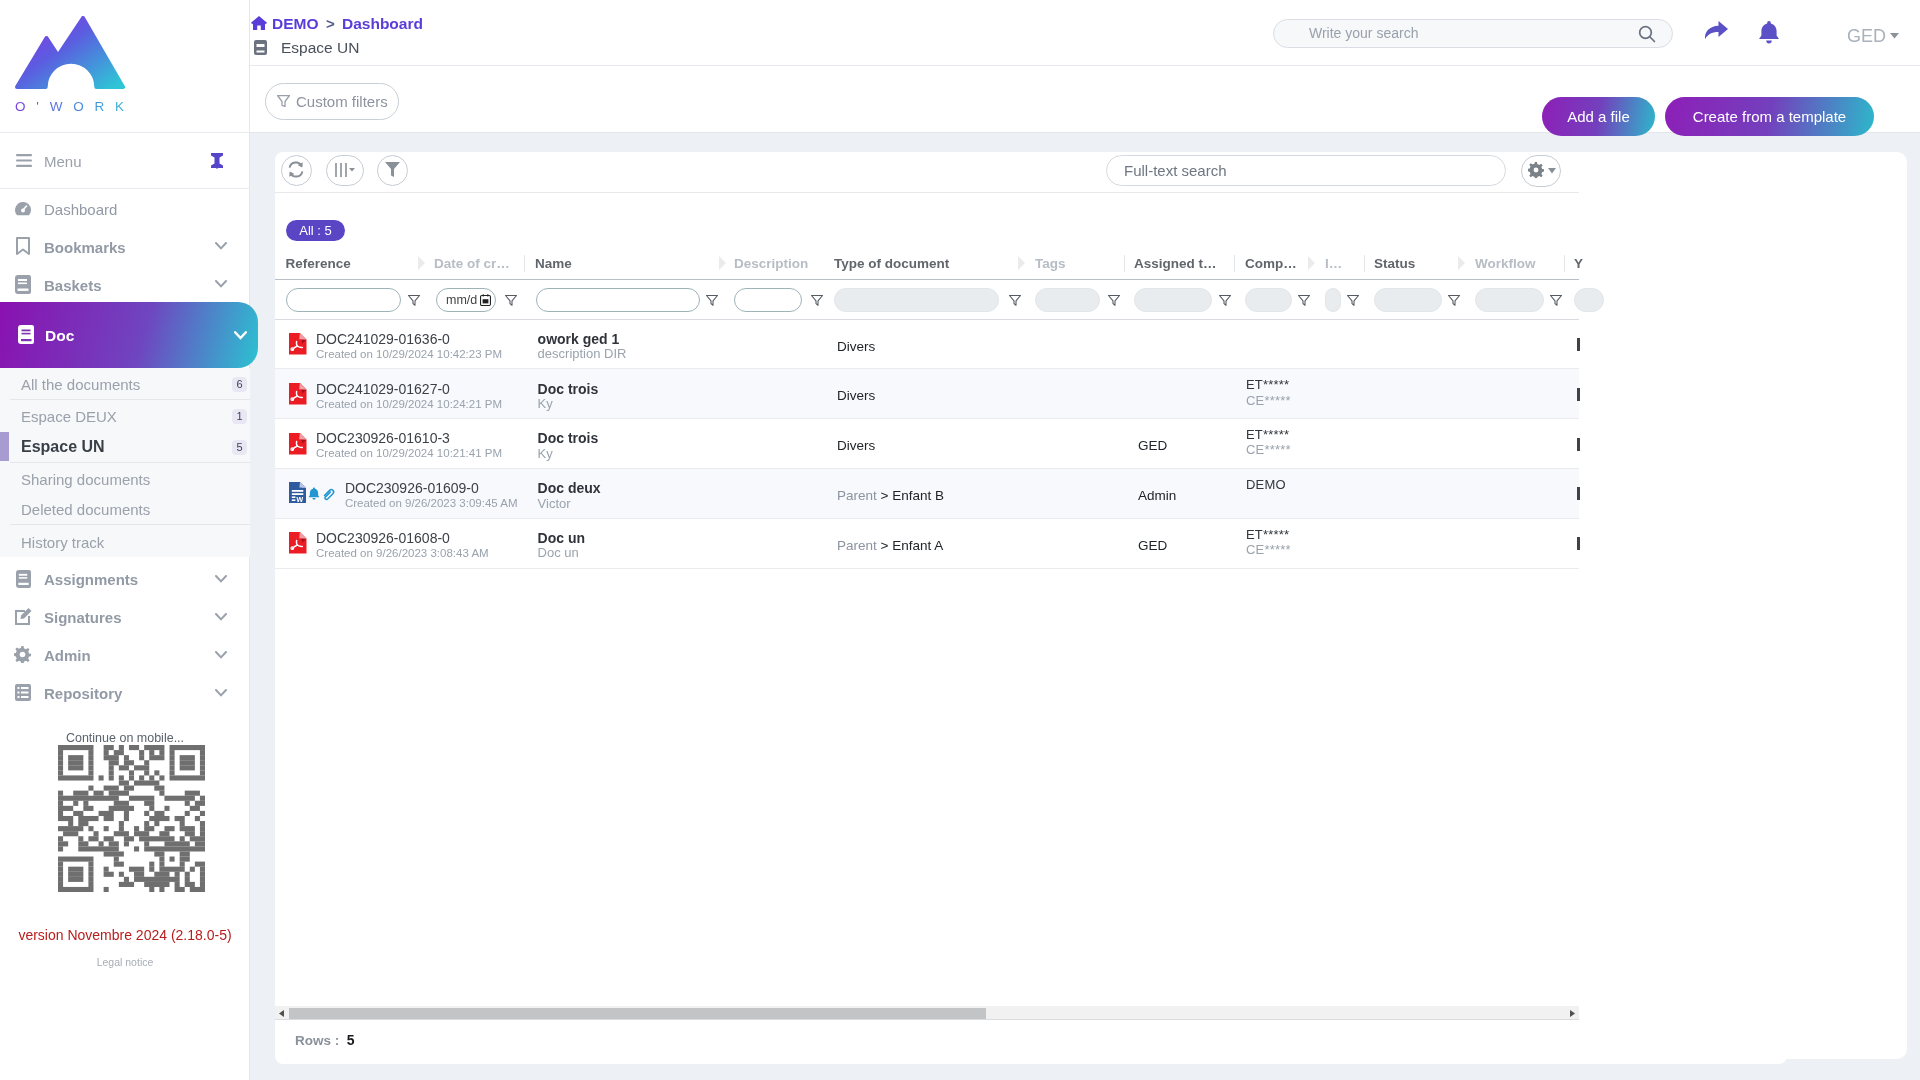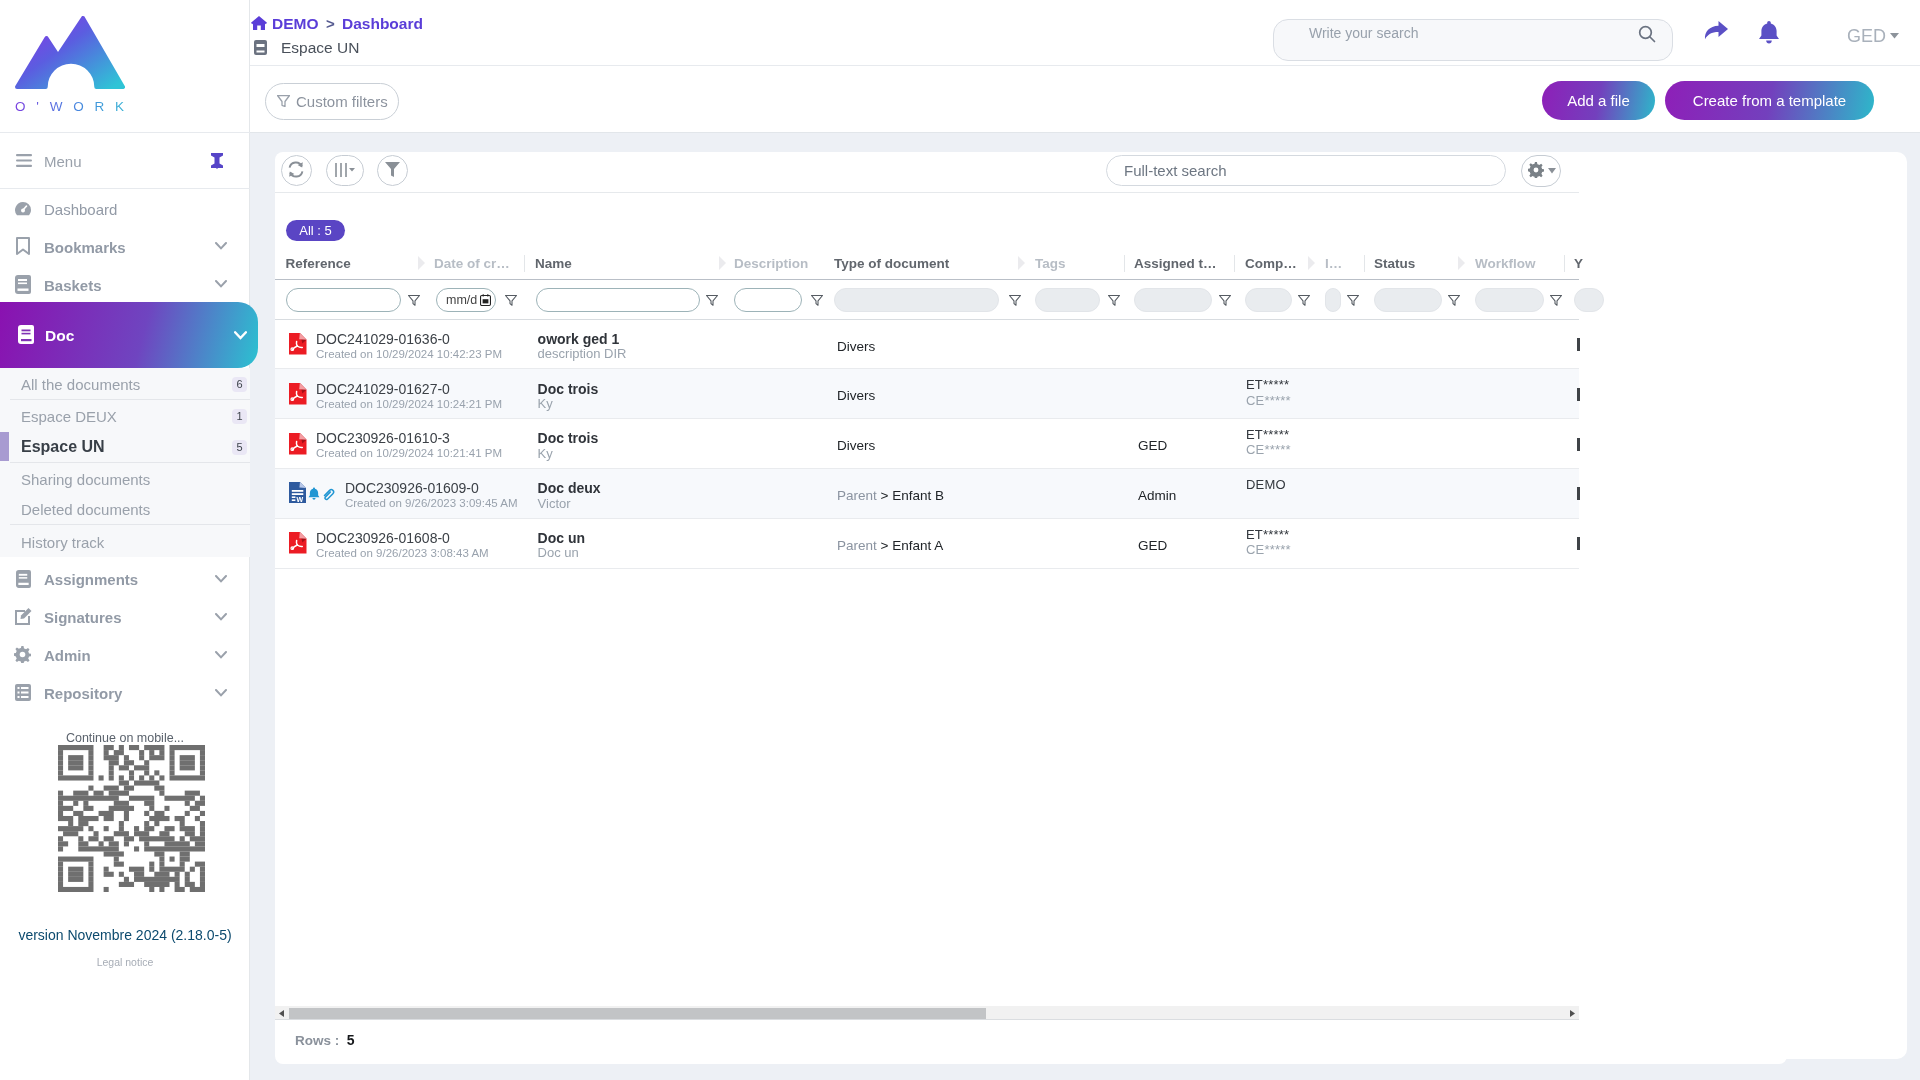--- a/index.html
+++ b/index.html
@@ -4,23 +4,23 @@
 <style>
   * { margin:0; padding:0; box-sizing:border-box; }
   html,body { width:1920px; height:1080px; overflow:hidden; }
   body { font-family:"Liberation Sans", sans-serif; background:#edf0f5; position:relative; }
   .abs { position:absolute; }
   
   #topband { left:250px; top:0; width:1670px; height:132px; background:#fff; }
   #hline1 { left:250px; top:65px; width:1670px; height:1px; background:#e7eaee; }
   #hline2 { left:0; top:132px; width:1920px; height:1px; background:#e2e6ea; }
   .crumb { font-weight:bold; color:#5a3dd8; font-size:15.5px; }
-  #searchpill { left:1273px; top:19px; width:400px; height:42px; border:1px solid #dadee4; background:#f7f8fa; border-radius:15px; color:#98a1ac; font-size:14px; line-height:27px; padding-left:35px; }
+  #searchpill { left:1273px; top:19px; width:400px; height:29px; border:1px solid #dadee4; background:#f7f8fa; border-radius:15px; color:#98a1ac; font-size:14px; line-height:27px; padding-left:35px; }
   #ged { left:1847px; top:26px; font-size:18px; color:#a9b1bb; }
-  .gbtn { height:39px; border-radius:20px; background:linear-gradient(100deg,#8e1fb8 0%,#7340bd 50%,#2db8ca 100%); color:#fff; font-size:15px; text-align:center; line-height:39px; }
+  .gbtn { height:39px; border-radius:20px; background:linear-gradient(100deg,#8e1fb8 0%,#7340bd 50%,#2db8ca 100%); color:#fff; font-size:15px; text-align:center; line-height:39px;margin-top:16px; }
   #custfilt { left:265px; top:83px; width:134px; height:37px; border:1px solid #c9cfd6; border-radius:19px; background:#fff; color:#8c939e; font-size:15px; line-height:35px; padding-left:30px; }
   
   #sidebar { left:0; top:0; width:250px; height:1080px; background:#fff; border-right:1px solid #e4e7ea; z-index:3; }
   #menuline1 { left:0; top:132px; width:250px; height:1px; background:#e7eaee; z-index:4;}
   #menuline2 { left:0; top:188px; width:250px; height:1px; background:#e7eaee; z-index:4;}
   .mitem { position:absolute; left:44px; font-size:15px; color:#929aa6; font-weight:bold; z-index:4; }
   .chev { position:absolute; left:215px; z-index:4; }
   #docpill { left:0; top:302px; width:258px; height:66px; background:linear-gradient(105deg,#8a11b0 0%,#6f45c0 55%,#2bc2d1 100%); border-radius:0 20px 20px 0; z-index:4; }
   #submenu { left:0; top:368px; width:250px; height:189px; background:#f7f8fa; z-index:4; }
   .sub { position:absolute; left:21px; font-size:15px; color:#9aa1ab; z-index:5; }
@@ -416,21 +416,21 @@
         <rect x="126.72" y="136.86" width="10.14" height="5.12"></rect>
         <rect x="141.93" y="136.86" width="5.07" height="5.12"></rect>
         <rect x="0.00" y="141.93" width="35.48" height="5.12"></rect>
         <rect x="45.62" y="141.93" width="5.07" height="5.12"></rect>
         <rect x="91.24" y="141.93" width="5.07" height="5.12"></rect>
         <rect x="101.38" y="141.93" width="5.07" height="5.12"></rect>
         <rect x="116.59" y="141.93" width="10.14" height="5.12"></rect>
         <rect x="131.79" y="141.93" width="15.21" height="5.12"></rect>
       </g>
     </svg></div>
-<div class="abs" style="left:0;top:927px;width:250px;text-align:center;font-size:14px;color:#0c4a6e;z-index:4">version Novembre 2024 (2.18.0-5)</div>
+<div class="abs" style="left:0;top:927px;width:250px;text-align:center;font-size:14px;color:#b91c1c;z-index:4">version Novembre 2024 (2.18.0-5)</div>
 <div class="abs" style="left:0;top:956px;width:250px;text-align:center;font-size:10.5px;color:#a7adb6;z-index:4">Legal notice</div>
 
 <div class="abs" id="card">
 
   <div class="cbtn" style="left:6px;top:2.5px;width:31px;height:31px;border-radius:16px;"></div>
   <svg style="position:absolute;left:12px;top:9px" width="18" height="17" viewBox="0 0 18 17">
       <g fill="none" stroke="#8a9097" stroke-width="1.9">
         <path d="M2.6 6.7A6.4 6.4 0 0 1 14.8 5.4"></path>
         <path d="M15.4 10.3A6.4 6.4 0 0 1 3.2 11.6"></path>
       </g>

